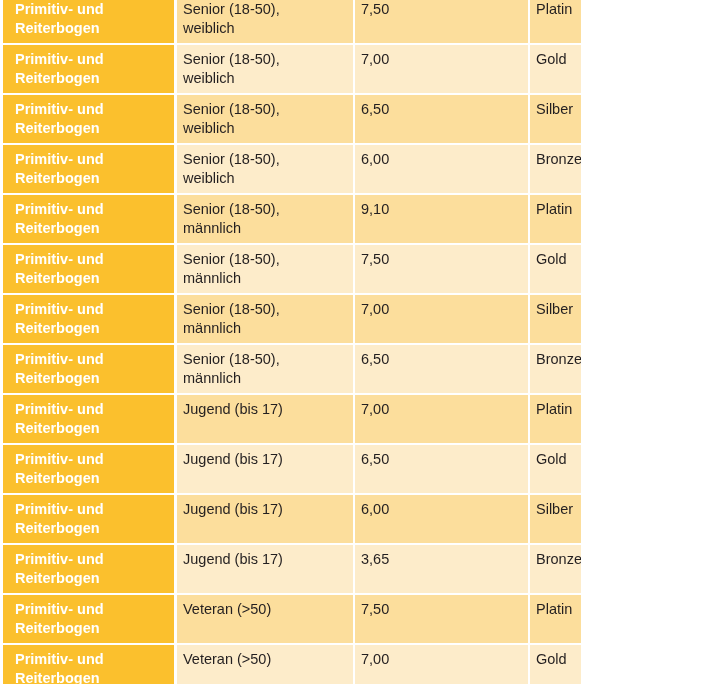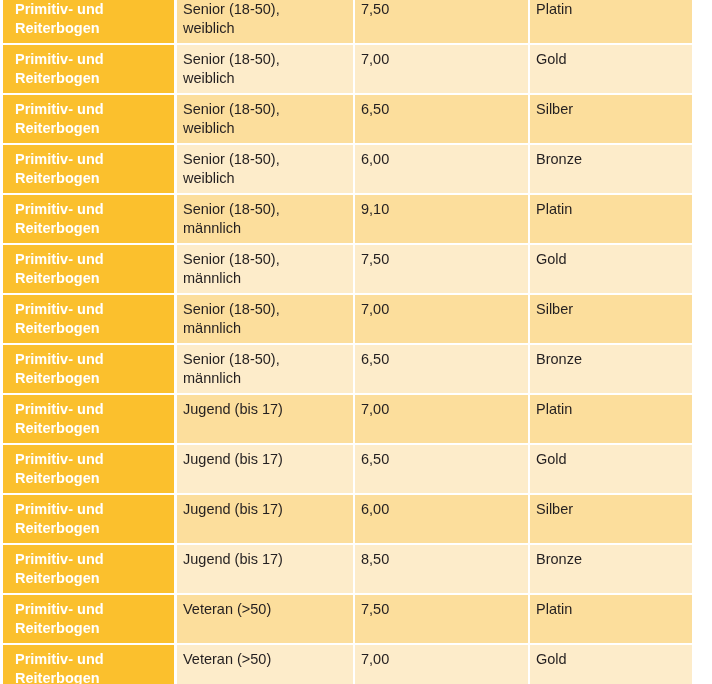--- a/index.html
+++ b/index.html
@@ -9,21 +9,21 @@
   }
   body {
     width: 712px;
     height: 684px;
     overflow: hidden;
     font-family: "Liberation Sans", sans-serif;
   }
 
   #table-wrap {
     position: relative;
-    width: 692px;
+    width: 581px;
     height: 684px;
     overflow: hidden;
     background: #ffffff;
   }
 
   table.awards-table {
     border-collapse: separate;
     border-spacing: 0;
     width: 712px;
     table-layout: fixed;
@@ -316,21 +316,21 @@
               <span class="cell-line">Primitiv- und</span>
               <span class="cell-line">Reiterbogen</span>
             </span>
           </td>
           <td class="cell-data cell-class">
             <span class="cell-text">
               <span class="cell-line">Jugend (bis 17)</span>
             </span>
           </td>
           <td class="cell-data cell-score">
-            <span class="cell-line">8,50</span>
+            <span class="cell-line">3,65</span>
           </td>
           <td class="cell-data cell-medal">
             <span class="cell-line">Bronze</span>
           </td>
         </tr>
         <tr class="data-row row-odd">
           <td class="cell-discipline">
             <span class="cell-text">
               <span class="cell-line">Primitiv- und</span>
               <span class="cell-line">Reiterbogen</span>

